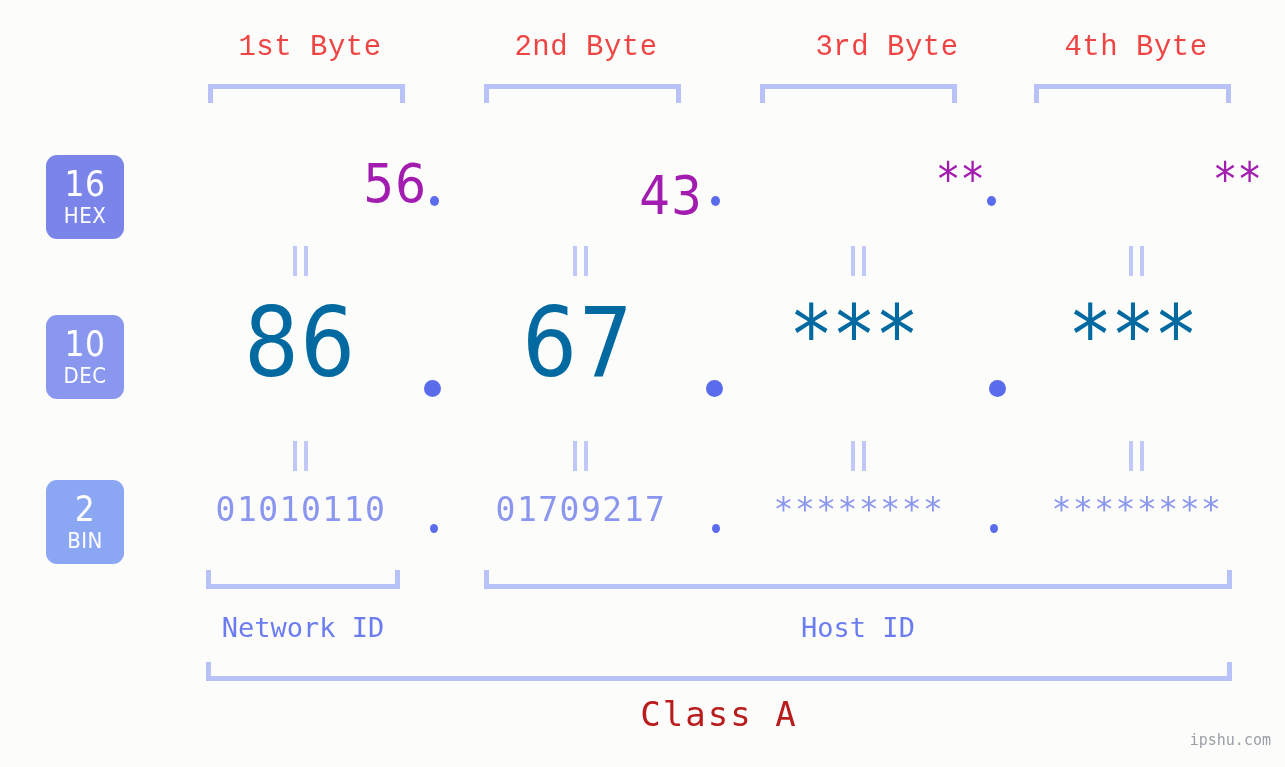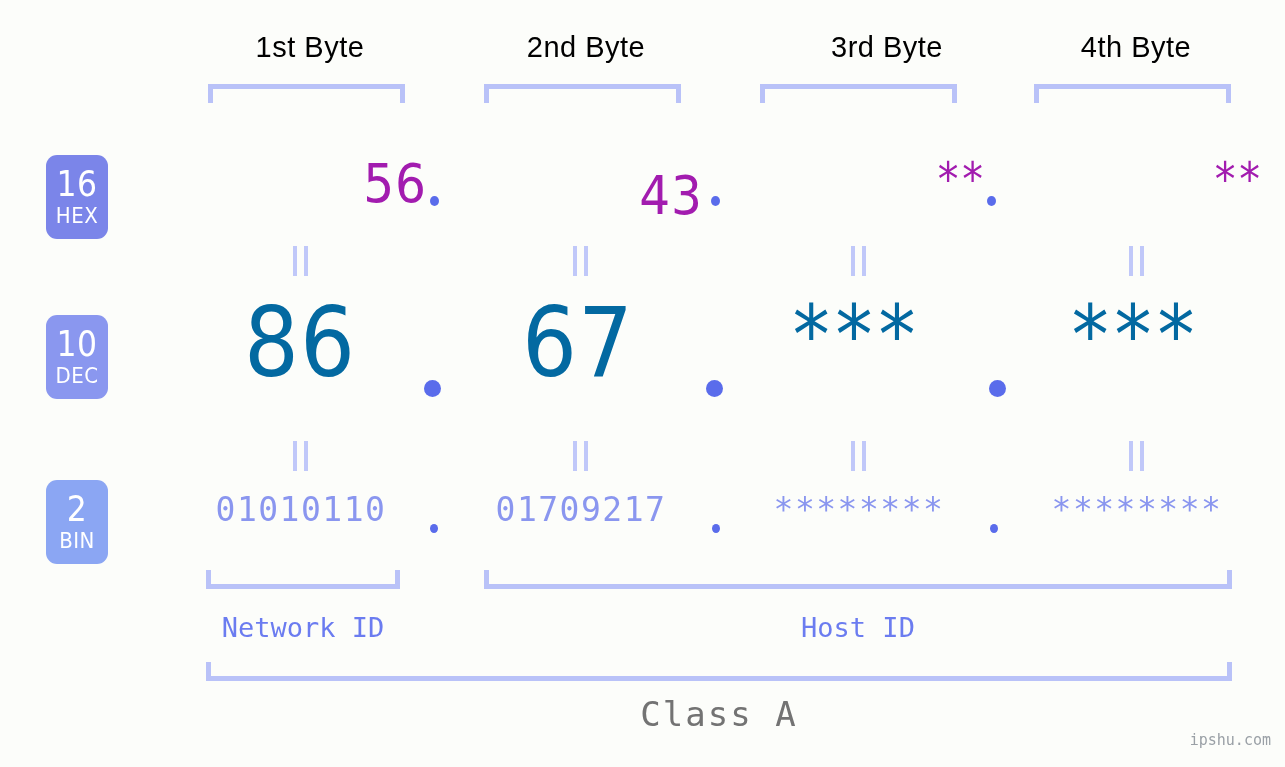--- a/index.html
+++ b/index.html
@@ -19,24 +19,24 @@
     position: absolute;
     inset: 0;
   }
 
   
   .byte-label {
     position: absolute;
     top: 31px;
     width: 260px;
     text-align: center;
-    font-family: Liberation Sans, sans-serif;
+    font-family: Liberation Mono, monospace;
     font-size: 29px;
     letter-spacing: 0.5px;
-    color: #000000;
+    color: #ef4444;
     white-space: nowrap;
   }
 
   
   .top-bracket {
     position: absolute;
     top: 84px;
     height: 19px;
     border-top: 5px solid #b9c2f8;
     border-left: 5px solid #b9c2f8;
@@ -51,21 +51,21 @@
     border-bottom: 5px solid #b9c2f8;
     border-left: 5px solid #b9c2f8;
     border-right: 5px solid #b9c2f8;
     box-sizing: border-box;
   }
 
   
   .badge {
     position: absolute;
     left: 46px;
-    width: 62px;
+    width: 78px;
     border-radius: 11px;
     color: #ffffff;
     display: flex;
     flex-direction: column;
     align-items: center;
     justify-content: center;
     line-height: 1;
   }
   .badge .num {
     font-family: "DejaVu Sans Condensed", "Liberation Sans Narrow", "Liberation Sans", sans-serif;
@@ -157,21 +157,21 @@
     font-size: 27px;
     color: #6b7cf0;
     text-align: center;
     white-space: nowrap;
   }
 
   .class-label {
     position: absolute;
     font-family: "DejaVu Sans Mono", "Liberation Mono", monospace;
     font-size: 34px;
-    color: #737373;
+    color: #b91c1c;
     text-align: center;
     white-space: nowrap;
     letter-spacing: 2px;
   }
 
   .watermark {
     position: absolute;
     right: 14px;
     bottom: 18px;
     font-family: "DejaVu Sans Mono", "Liberation Mono", monospace;

